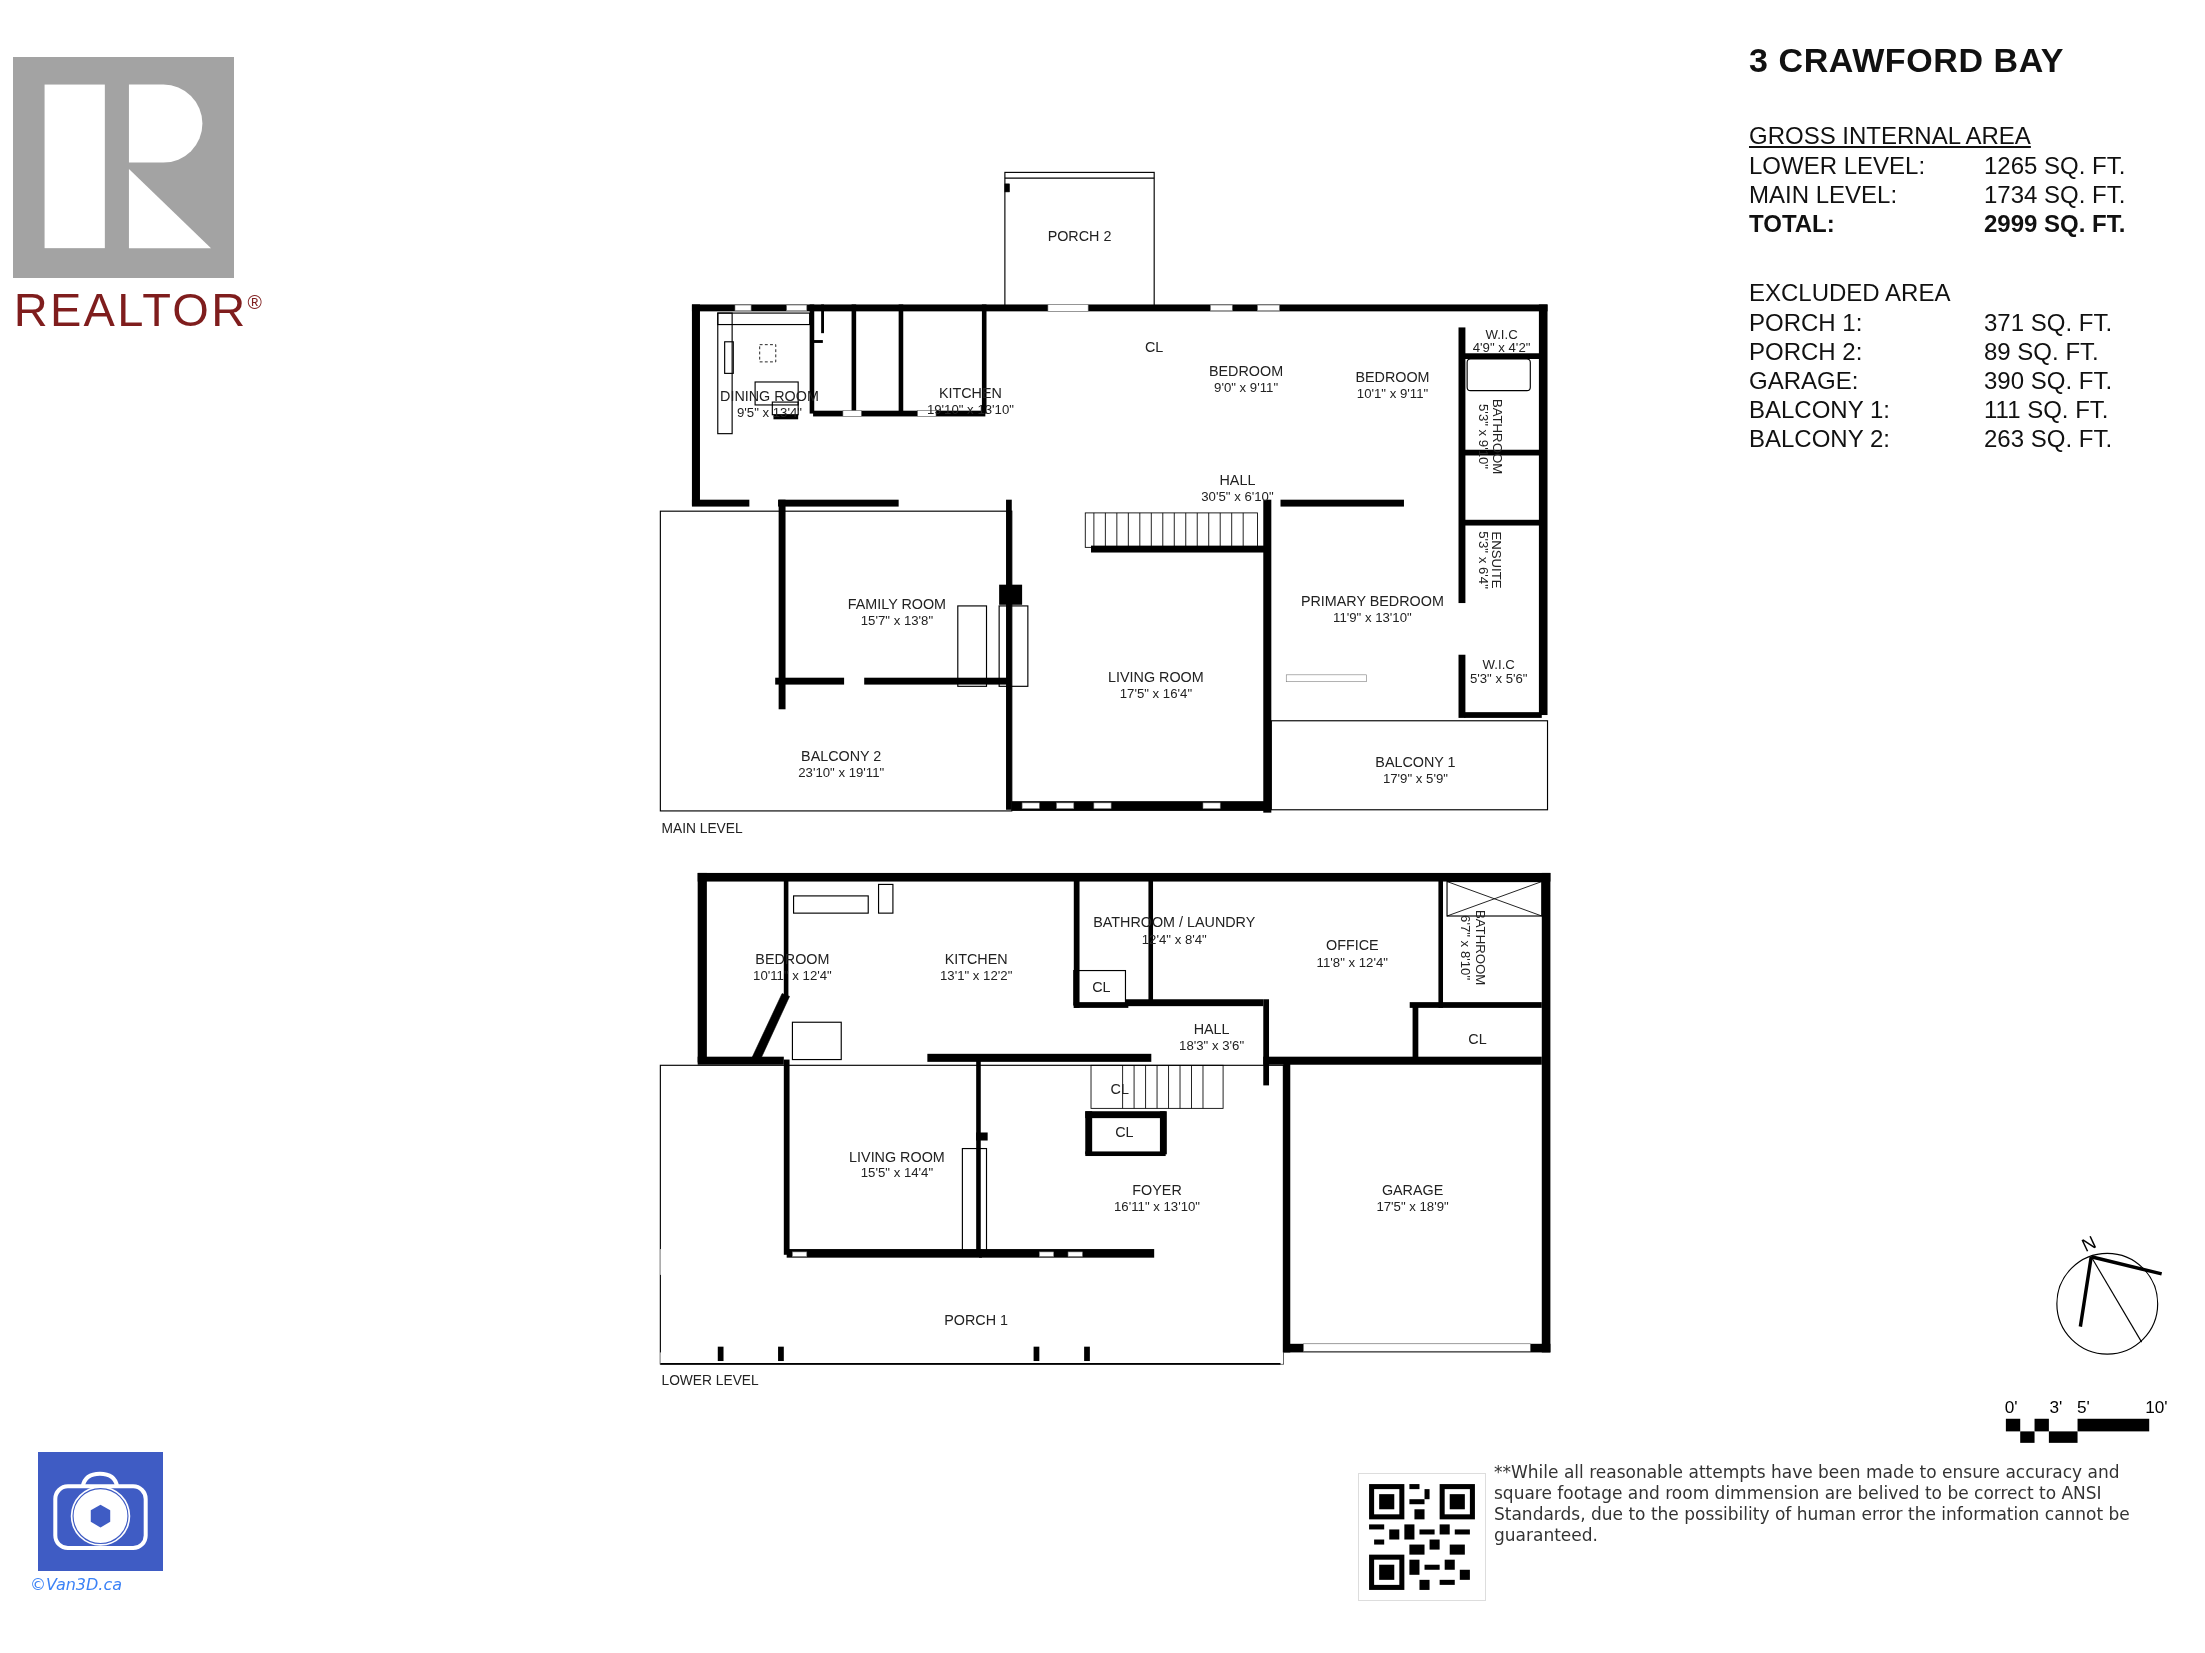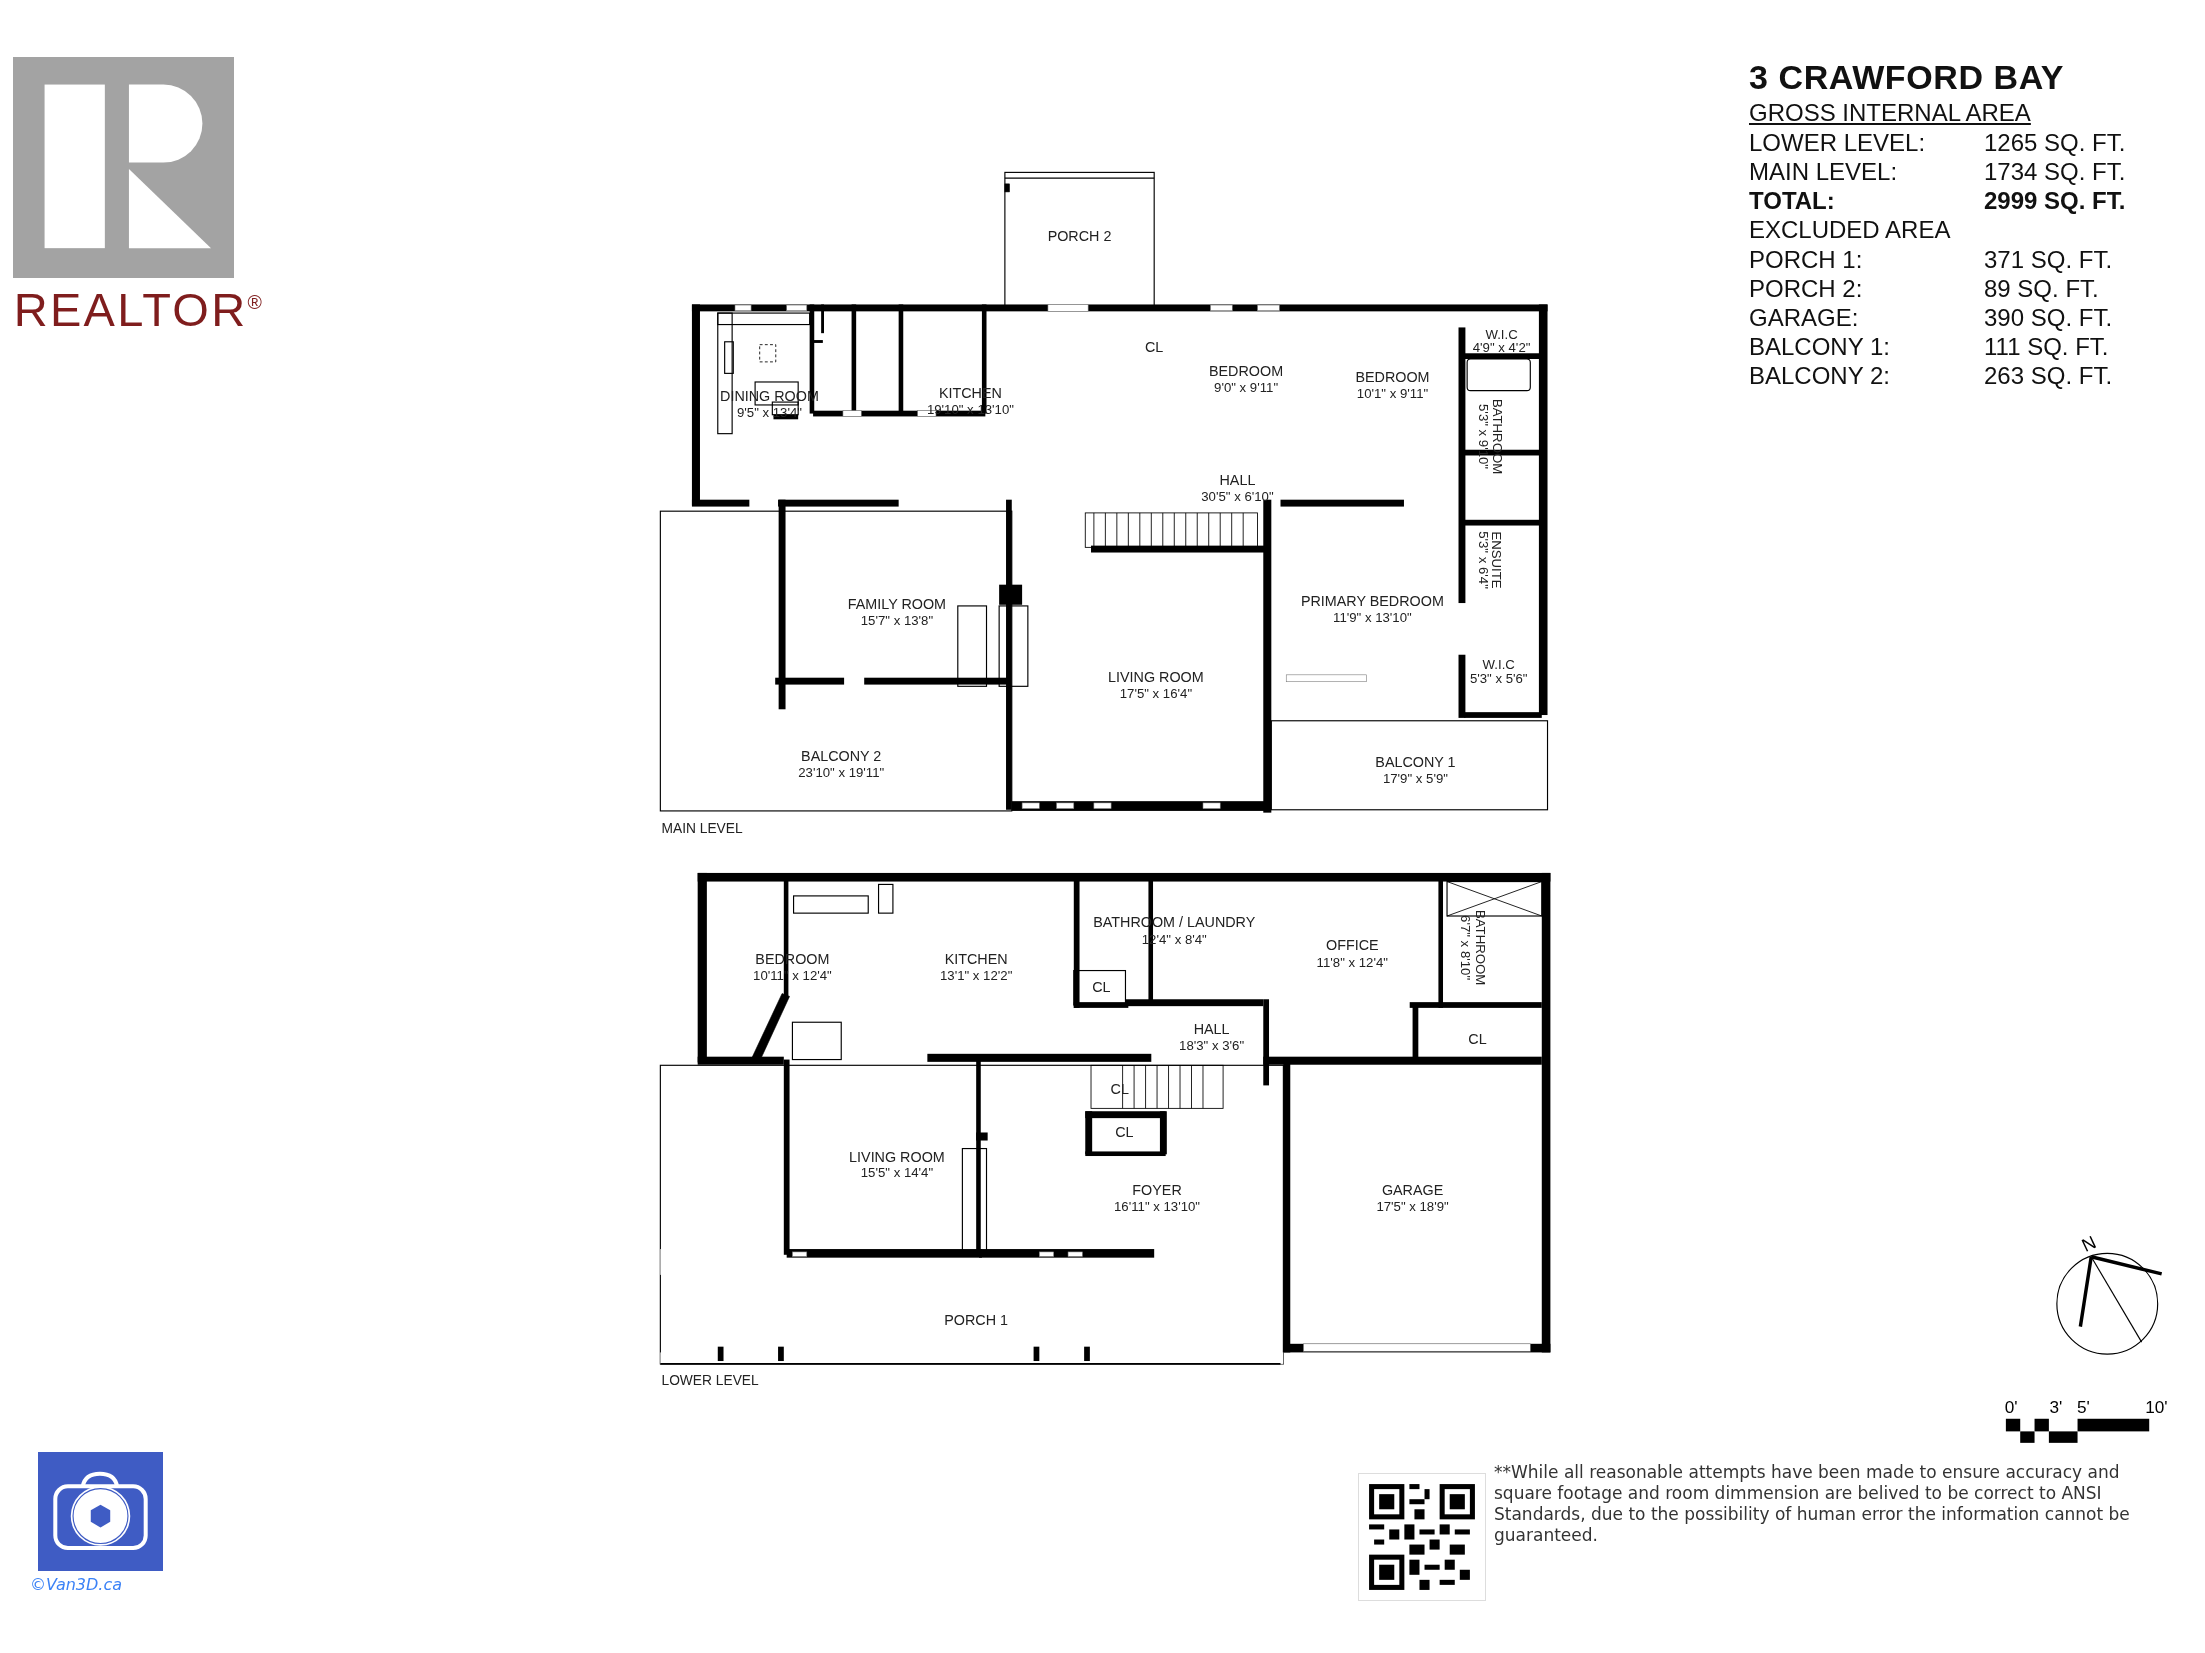--- a/index.html
+++ b/index.html
@@ -3,23 +3,23 @@
 <meta charset="utf-8">
 <style>
   html,body{margin:0;padding:0;background:#ffffff;}
   body{width:2205px;height:1654px;position:relative;overflow:hidden;font-family:"Liberation Sans",sans-serif;color:#111;}
   .abs{position:absolute;}
   
   #realtor-logo{left:12.6px;top:57px;width:235px;height:264px;}
   #realtor-box{position:absolute;left:0;top:0;width:221px;height:221px;background:#a3a3a3;}
   #realtor-word{position:absolute;left:1.1px;top:225px;font-size:47px;letter-spacing:2.3px;color:#7f1d1d;font-family:"Liberation Sans",sans-serif;}
   
-  #legend{left:1749px;top:57px;width:436px;}
+  #legend{left:1749px;top:40px;width:436px;}
   #legend .title{font-weight:bold;font-size:34px;line-height:41px;letter-spacing:0.6px;}
-  #legend .hdr{font-size:24px;line-height:30px;}
+  #legend .hdr{font-size:24px;line-height:30px;margin-top:40px;}
   #legend .hdr.underline{text-decoration:underline;}
   #legend .row{display:flex;font-size:24px;line-height:29px;gap:28px;}
   #legend .row .k{width:207px;}
   #legend .row.bold{font-weight:bold;}
   
   #plans{left:0;top:0;width:2205px;height:1654px;}
   .lbl{font-family:"Liberation Sans",sans-serif;fill:#222;text-anchor:middle;}
   .rm{font-size:25px;}
   .dim{font-size:23px;}
   .lvl{font-size:24px;text-anchor:start;}

